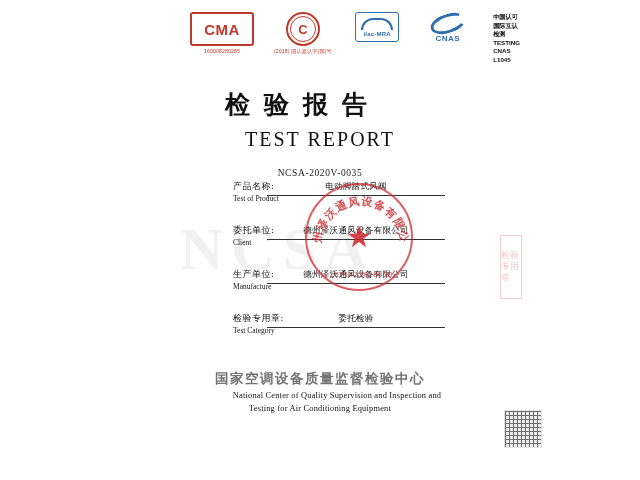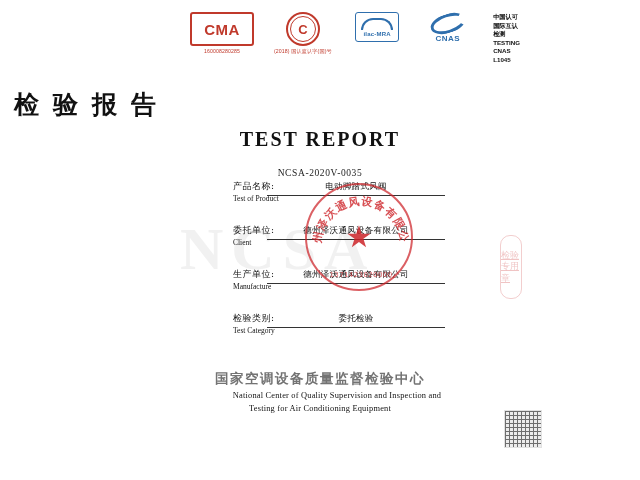--- a/index.html
+++ b/index.html
@@ -164,38 +164,39 @@
     line-height: 1.38;
     padding-top: 1px;
   }
 
   
   .title-cn {
     position: absolute;
     top: 88px;
     left: 0;
     width: 576px;
+    text-align: center;
     font-family: "DejaVu Serif", serif;
     font-size: 25px;
     font-weight: bold;
     letter-spacing: 14px;
     text-indent: 14px;
     color: #111;
+    padding-left: 8px;
   }
   .title-en {
     position: absolute;
     top: 128px;
     left: 0;
     width: 640px;
     text-align: center;
     font-family: "Liberation Serif", serif;
     font-size: 20px;
     letter-spacing: 2px;
     color: #111;
-    font-weight: bold;
   }
   .report-no {
     position: absolute;
     top: 152px;
     left: 0;
     width: 640px;
     text-align: center;
     font-family: "Liberation Serif", serif;
     font-size: 9.5px;
     letter-spacing: 0.6px;
@@ -355,31 +356,30 @@
   }
 
   
   .side-stamp {
     position: absolute;
     right: 118px;
     top: 235px;
     width: 20px;
     height: 62px;
     border: 1.2px solid rgba(205,60,60,0.25);
-    border-radius: 10px;
+    border-radius: 0;
     display: flex;
     flex-direction: column;
     align-items: center;
     justify-content: center;
     font-family: "DejaVu Serif", serif;
     font-size: 9px;
     color: rgba(205,60,60,0.30);
     line-height: 1.25;
     pointer-events: none;
-    text-decoration: underline;
   }
 
   
   .qr {
     position: absolute;
     right: 98px;
     bottom: 32px;
     width: 38px;
     height: 38px;
     background:
@@ -466,21 +466,21 @@
       <div class="field-labels">
         <div class="label-cn">生产单位:</div>
         <div class="label-en">Manufacture</div>
       </div>
       <div class="field-value">德州泽沃通风设备有限公司</div>
       <div class="field-line"></div>
     </div>
 
     <div class="field-row">
       <div class="field-labels">
-        <div class="label-cn">检验类别:</div>
+        <div class="label-cn">检验专用章:</div>
         <div class="label-en">Test Category</div>
       </div>
       <div class="field-value">委托检验</div>
       <div class="field-line"></div>
     </div>
 
   </div>
 
   <div class="seal">
     <svg class="arc-text" viewBox="0 0 108 108">

